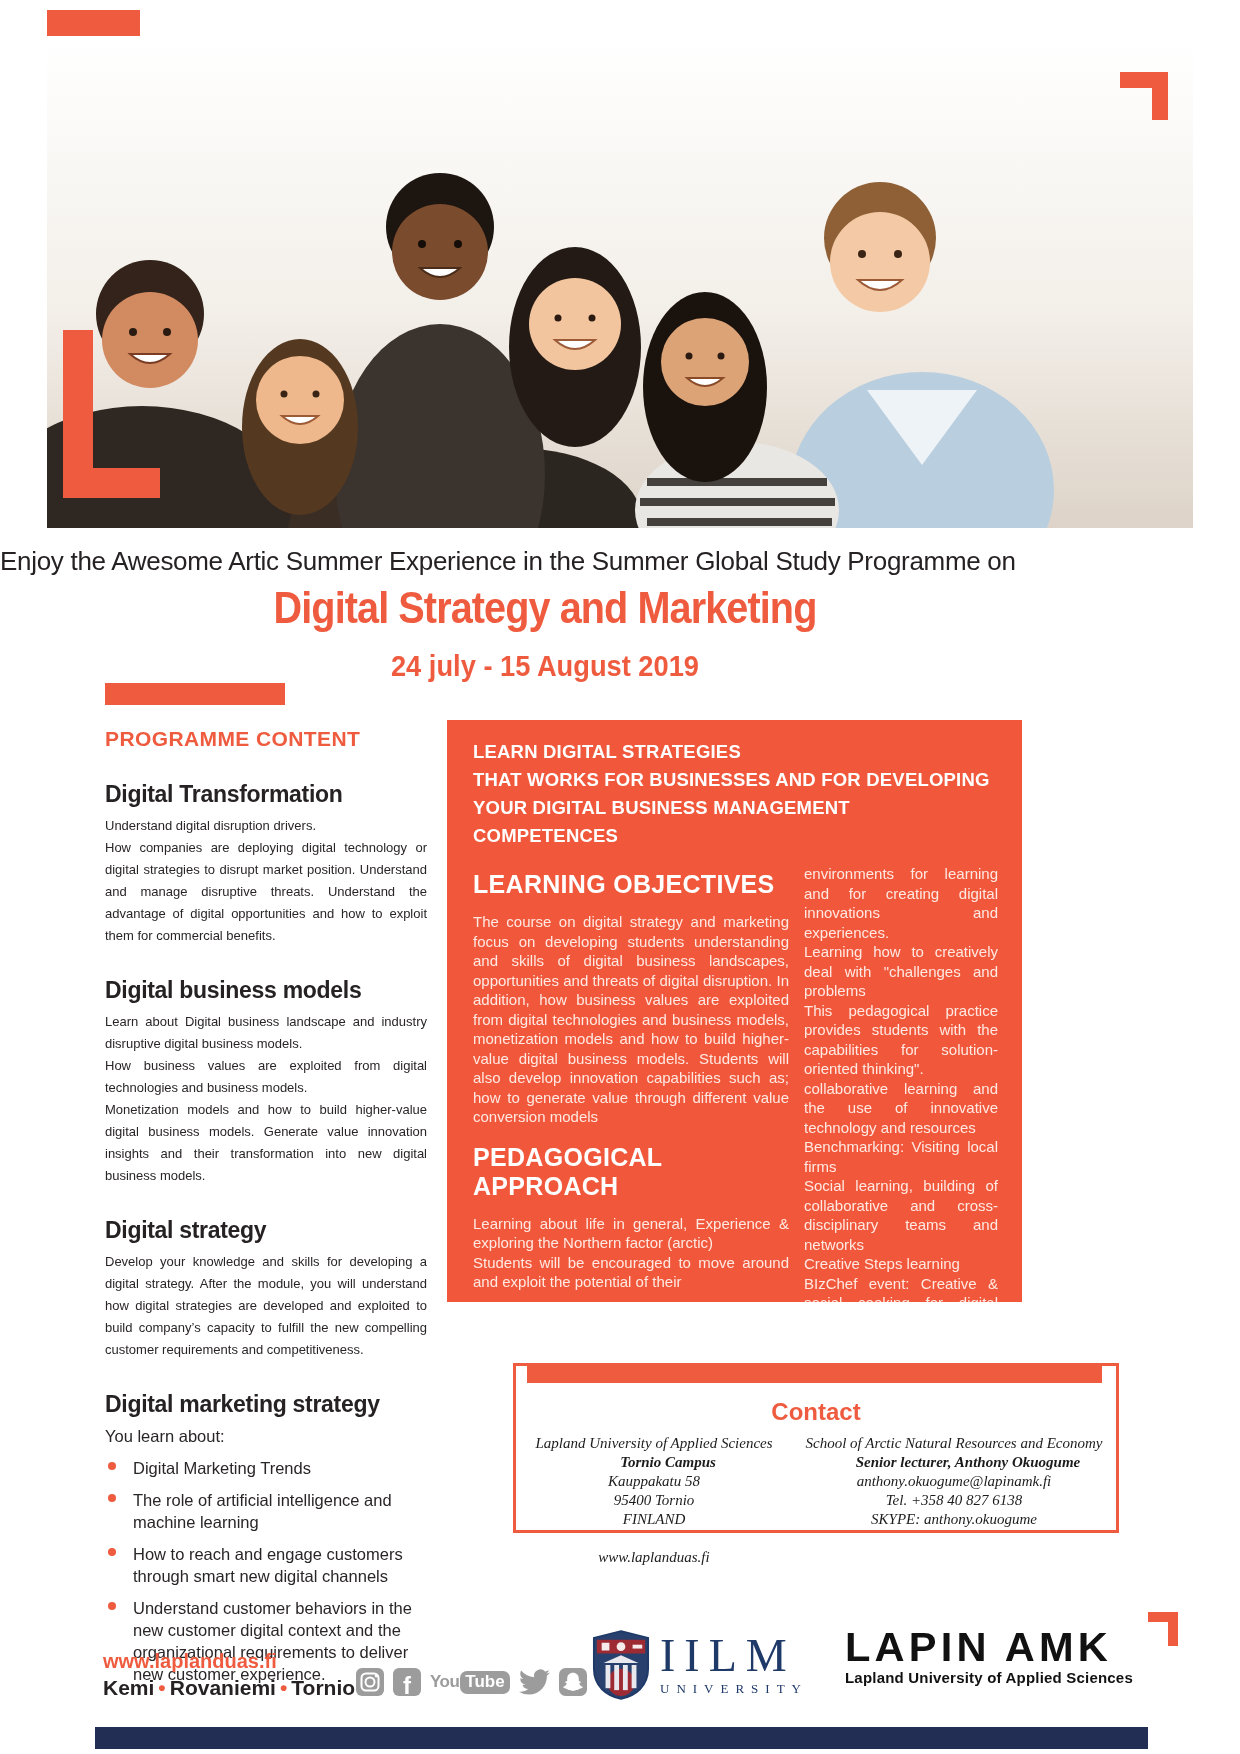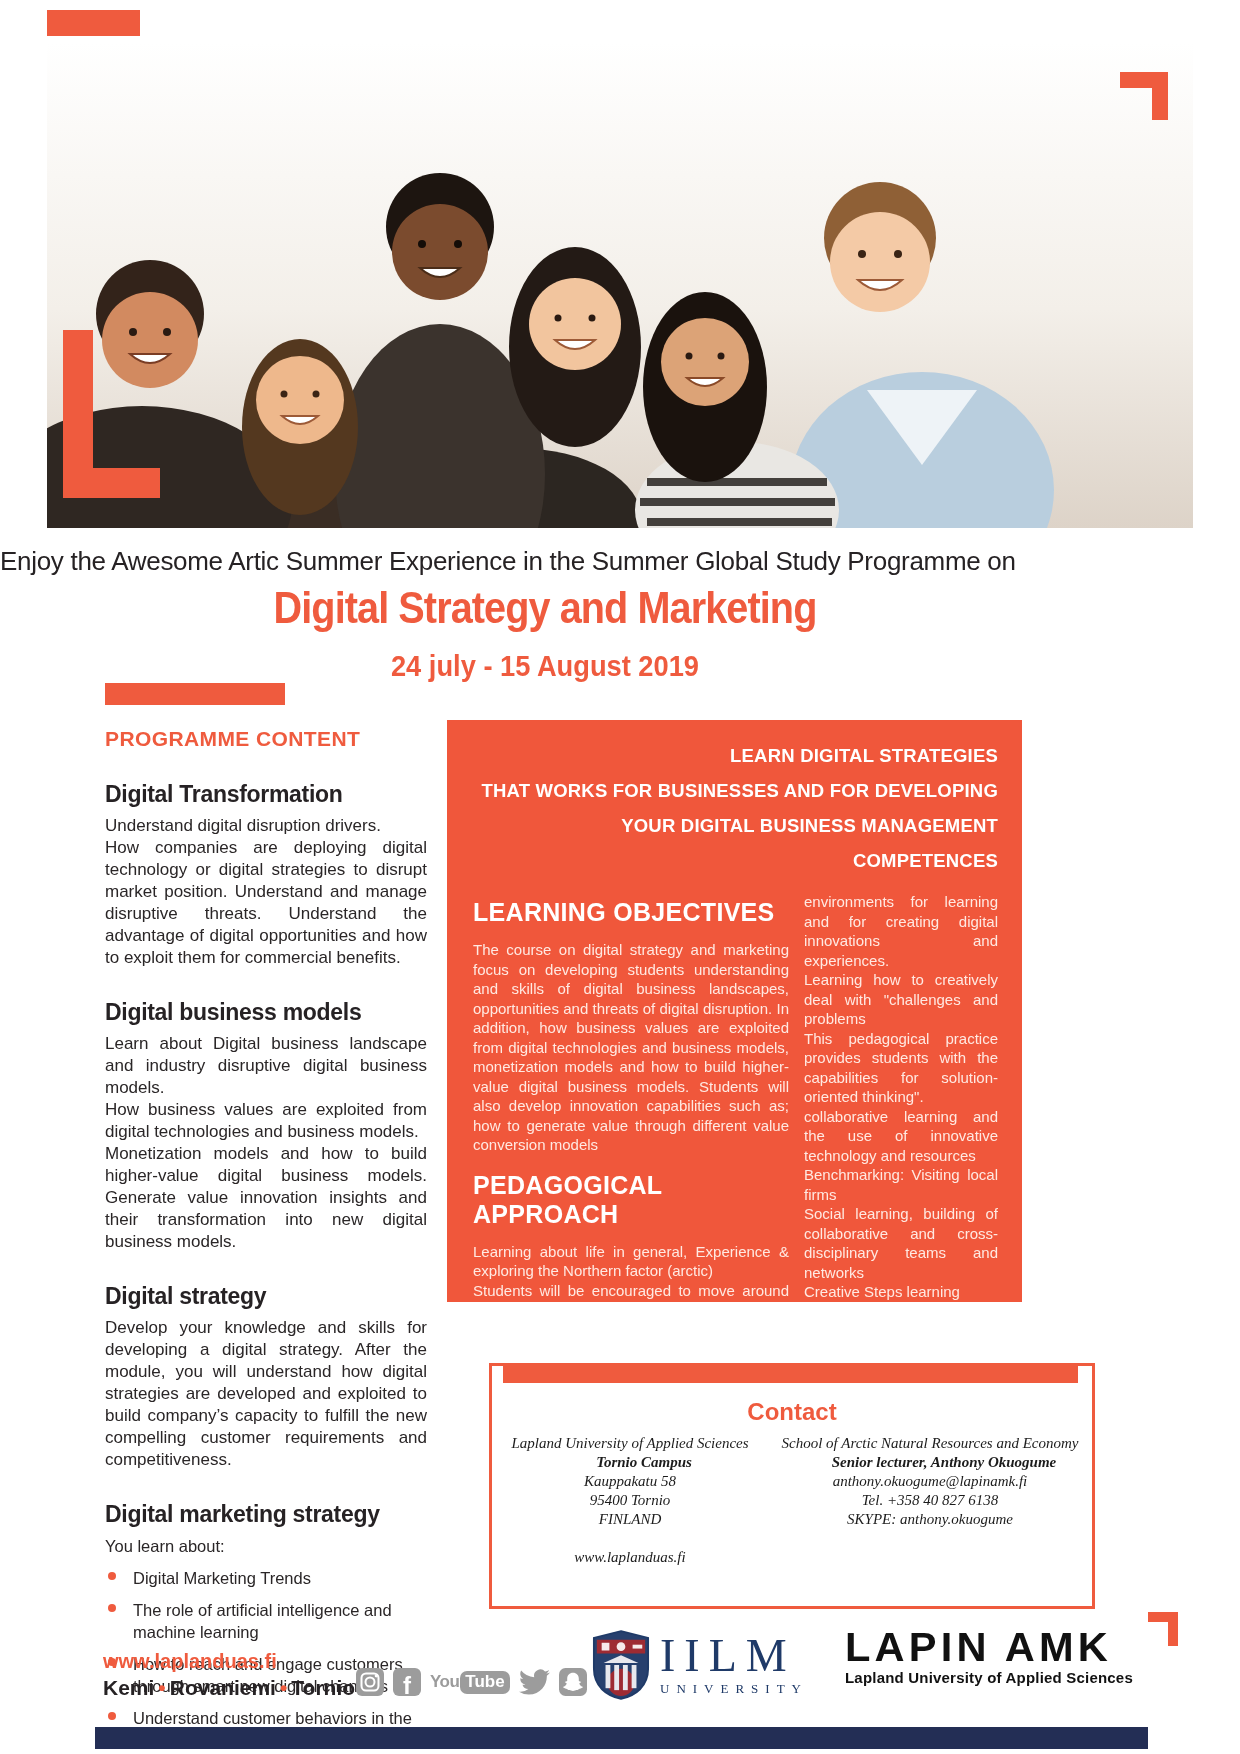--- a/index.html
+++ b/index.html
@@ -30,36 +30,36 @@
     font-size:44px;font-weight:bold;color:var(--accent);letter-spacing:-1px;
     transform:scaleX(.9);transform-origin:center;}
   .date-line{position:absolute;left:40px;width:1010px;top:650px;text-align:center;
     font-size:29px;font-weight:bold;color:var(--accent);transform:scaleX(.94);transform-origin:center;}
   
   .left-col{position:absolute;left:105px;top:683px;width:322px;}
   .accent-bar{width:180px;height:22px;background:var(--accent);}
   .programme-heading{margin-top:22px;font-size:21px;font-weight:bold;color:var(--accent);letter-spacing:.4px;}
   .section{margin-top:30px;}
   .section h2{font-size:23px;font-weight:bold;color:#262224;letter-spacing:-.3px;margin-bottom:7px;}
-  .col-para{font-size:17px;line-height:22px;text-align:justify;color:#2a2627;}
+  .col-para{font-size:13px;line-height:22px;text-align:justify;color:#2a2627;}
   .intro-line{font-size:16.5px;line-height:22px;color:#2a2627;margin-bottom:4px;}
   .bullet-item{position:relative;padding-left:28px;margin:10px 0;font-size:16.5px;line-height:22px;color:#2a2627;}
   .bullet-item::before{content:"";position:absolute;left:3px;top:5px;width:8px;height:8px;border-radius:50%;background:var(--accent);}
   
   .panel{position:absolute;left:447px;top:720px;width:575px;height:582px;background:var(--panel);
     padding:18px 24px 0 26px;overflow:hidden;}
-  .panel-headline{color:#fff;font-weight:bold;font-size:18.5px;line-height:35px;text-align:right;white-space:pre-line;letter-spacing:.2px;}
+  .panel-headline{color:#fff;font-weight:bold;font-size:18.5px;line-height:28px;text-align:left;white-space:pre-line;letter-spacing:.2px;}
   .panel-cols{display:flex;gap:15px;margin-top:14px;}
   .panel-col-left{width:316px;flex:none;}
   .panel-col-right{flex:1;min-width:0;}
   .panel h3{color:#fff;font-size:25px;font-weight:bold;letter-spacing:.3px;margin:6px 0 13px;}
   .panel h3.approach{margin-top:16px;}
   .panel-para,.panel-line{color:#ffe9e2;font-size:15px;line-height:19.5px;text-align:justify;}
   
-  .contact-box{position:absolute;left:489px;top:1363px;width:606px;height:246px;border:3px solid var(--accent);background:#fff;}
+  .contact-box{position:absolute;left:513px;top:1363px;width:606px;height:170px;border:3px solid var(--accent);background:#fff;}
   .contact-topbar{position:absolute;left:11px;right:14px;top:0;height:17px;background:var(--accent);}
   .contact-title{margin-top:32px;text-align:center;font-size:24px;font-weight:bold;color:var(--accent);}
   .contact-cols{display:flex;margin-top:8px;}
   .contact-col{font-family:"Liberation Serif",serif;font-style:italic;font-size:15px;line-height:19px;color:#1c1c1c;text-align:center;}
   .contact-left{width:46%;}
   .contact-right{width:54%;}
   .contact-col .contact-line:nth-child(2){font-weight:bold;padding-left:28px;}
   .contact-left .contact-line:nth-child(6){margin-top:19px;}
   
   .footer-url{position:absolute;left:103px;top:1650px;font-size:20px;font-weight:bold;color:var(--accent);}

